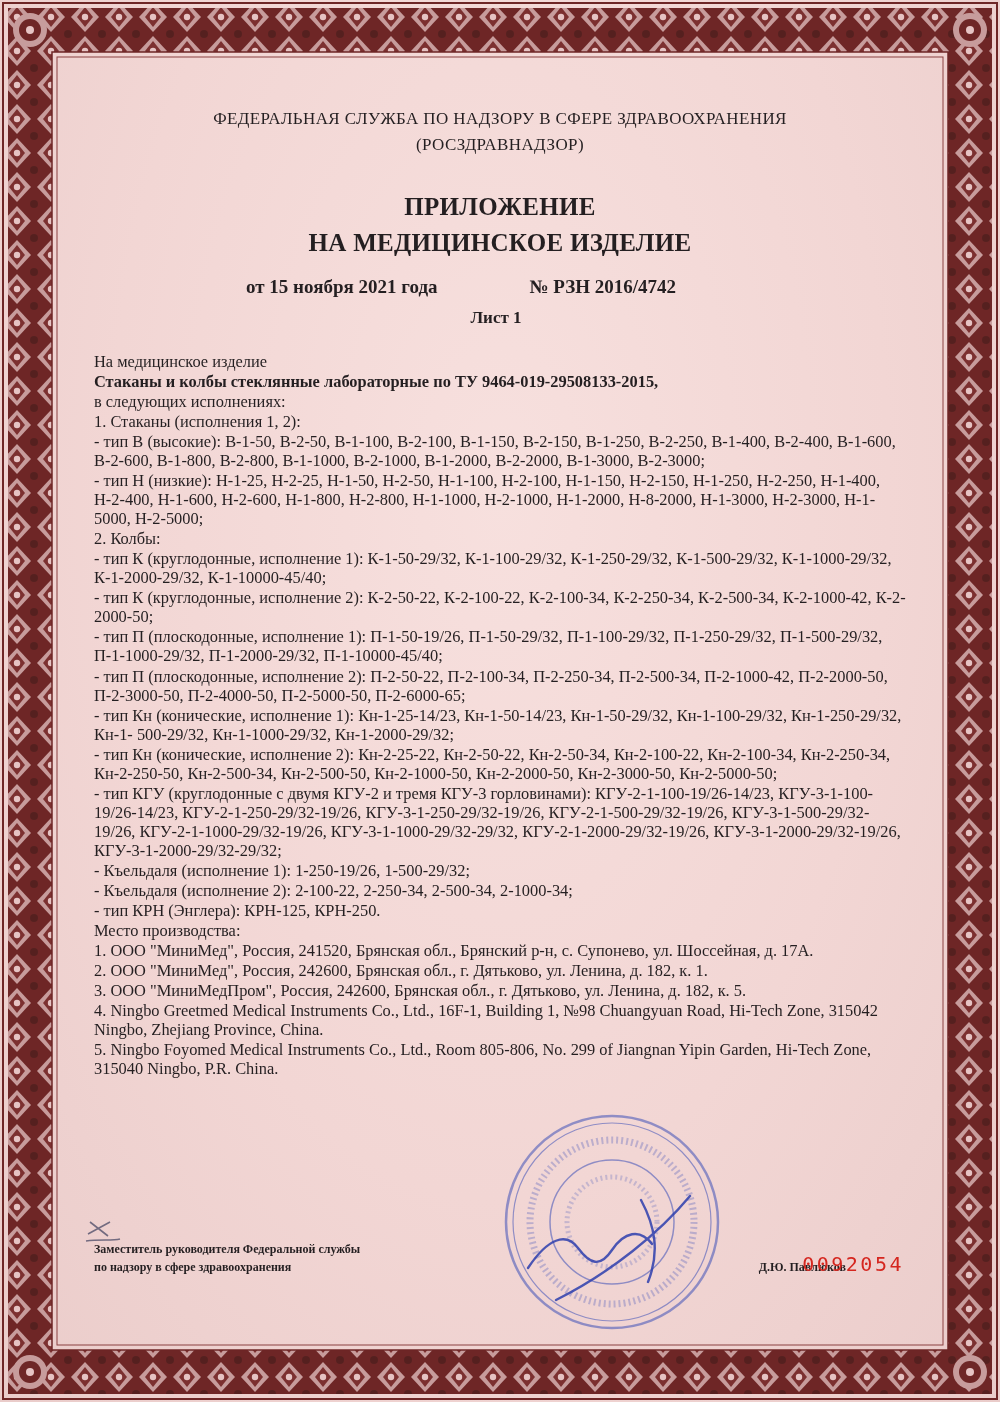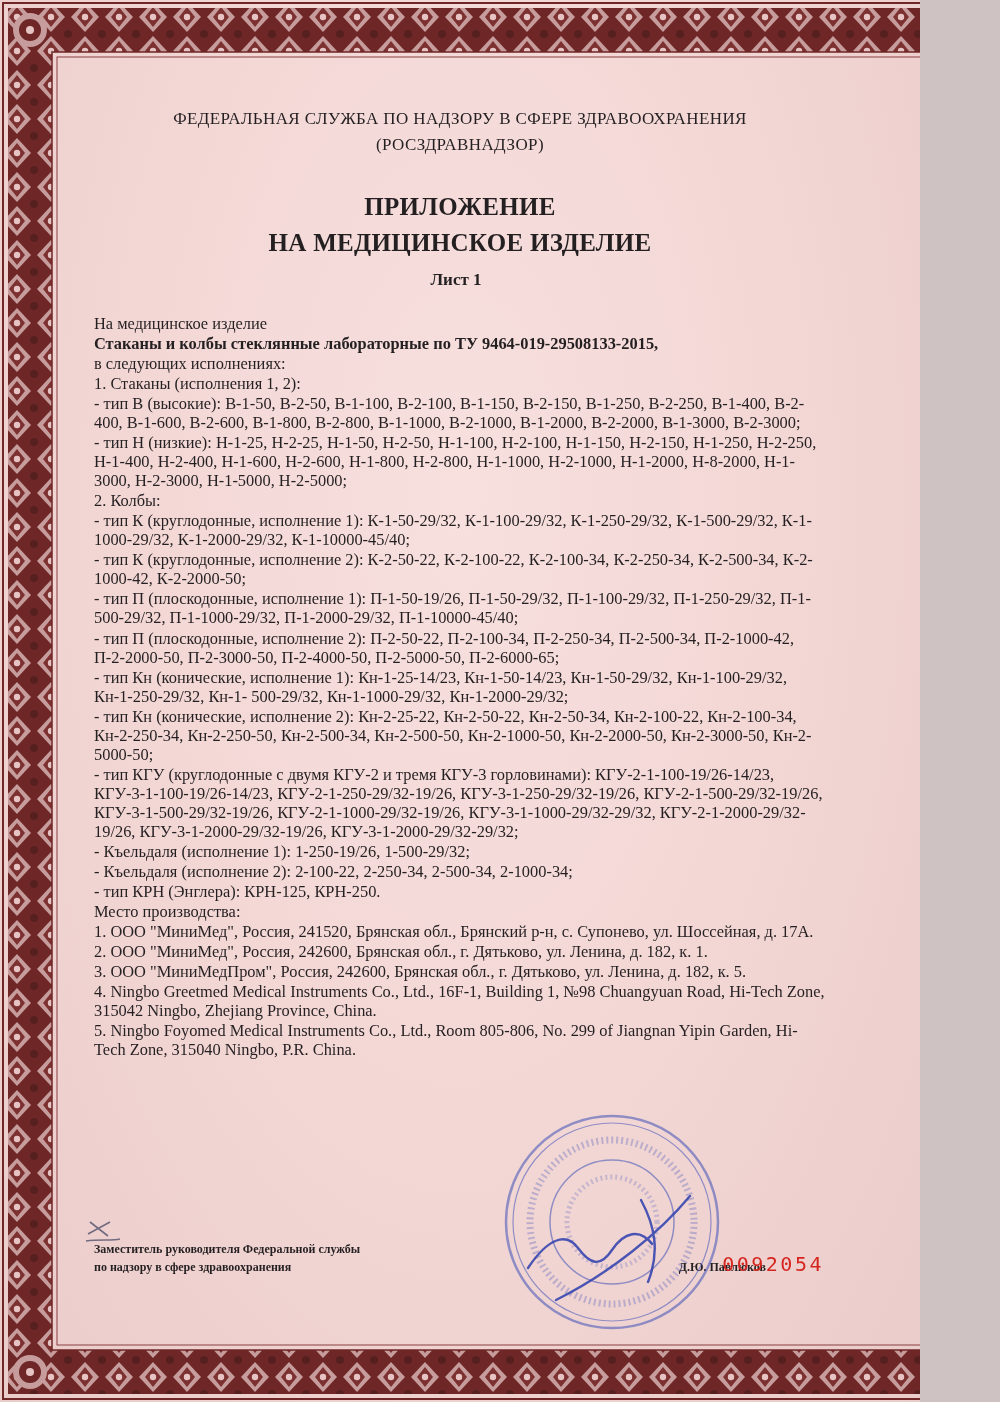--- a/index.html
+++ b/index.html
@@ -1,17 +1,17 @@
 <!DOCTYPE html>
 <html><head>
 <meta charset="utf-8">
 <style>
   html,body{margin:0;padding:0;background:#cfc2c2;}
   .page{
-    position:relative;width:920px;height:1402px;overflow:hidden;
+    position:relative;width:1000px;height:1402px;overflow:hidden;
     background:radial-gradient(ellipse at 50% 35%, #f7e0de 0%, #f2d6d4 55%, #eaccca 100%);
     font-family:"Liberation Serif","DejaVu Serif",serif;color:#241f21;
   }
   .frame-svg{position:absolute;inset:0;z-index:1;}
   .content{
     position:absolute;left:60px;top:60px;right:60px;bottom:60px;
     padding:26px 34px;overflow:hidden;z-index:2;
   }
   .header{text-align:center;margin-top:20px;font-size:17px;letter-spacing:.4px;line-height:1.5;}
   .title{text-align:center;margin-top:32px;font-weight:bold;font-size:25px;line-height:1.42;letter-spacing:.3px;}
@@ -81,20 +81,24 @@
     <div class="header">
       <div>ФЕДЕРАЛЬНАЯ СЛУЖБА ПО НАДЗОРУ В СФЕРЕ ЗДРАВООХРАНЕНИЯ</div>
       <div>(РОСЗДРАВНАДЗОР)</div>
     </div>
 
     <div class="title">
       <div>ПРИЛОЖЕНИЕ</div>
       <div>НА МЕДИЦИНСКОЕ ИЗДЕЛИЕ</div>
     </div>
 
+    <div class="meta-row">
+      <span class="meta-date">от 15 ноября 2021 года</span>
+      <span class="meta-number">№  РЗН 2016/4742</span>
+    </div>
 
     <div class="sheet">Лист 1</div>
 
     <div class="body">
       <p>На медицинское изделие</p>
       <p class="product">Стаканы и колбы стеклянные лабораторные по ТУ 9464-019-29508133-2015,</p>
       <div>
           <p>в следующих исполнениях:</p>
           <p>1. Стаканы (исполнения 1, 2):</p>
           <p>- тип В (высокие): В-1-50, В-2-50, В-1-100, В-2-100, В-1-150, В-2-150, В-1-250, В-2-250, В-1-400, В-2-400, В-1-600, В-2-600, В-1-800, В-2-800, В-1-1000, В-2-1000, В-1-2000, В-2-2000, В-1-3000, В-2-3000;</p>

